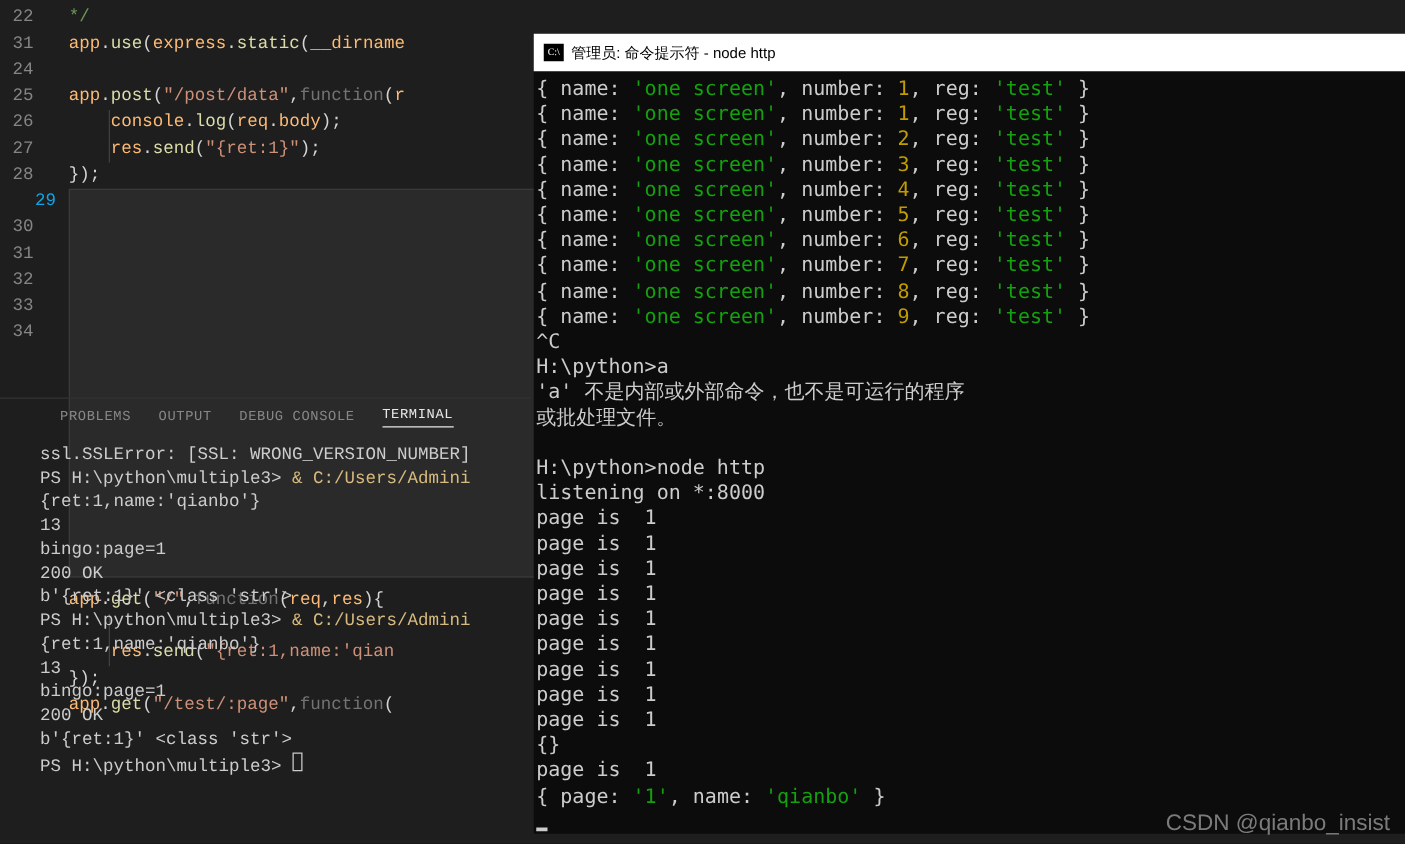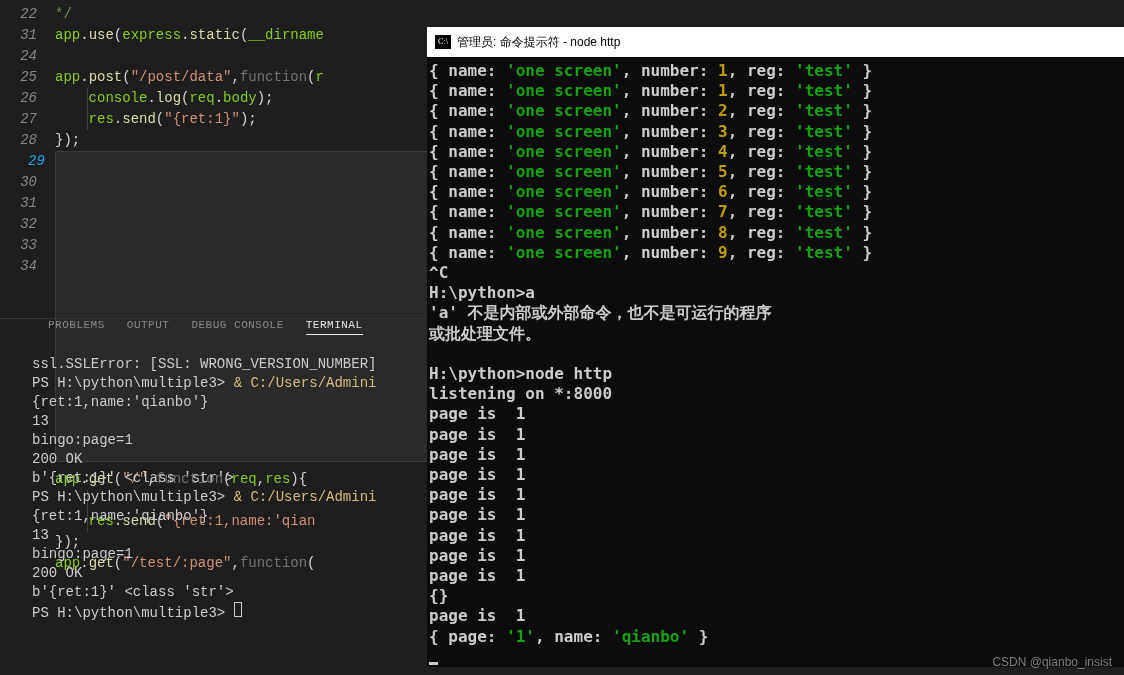--- a/index.html
+++ b/index.html
@@ -5,61 +5,61 @@
 * { margin: 0; padding: 0; box-sizing: border-box; }
 body {
   width: 1124px; height: 675px;
   background: #1e1e1e;
   font-family: Consolas, 'Courier New', monospace;
   font-size: 14px;
   overflow: hidden;
   position: relative;
 }
 .editor-area { position: absolute; top: 0; left: 0; width: 720px; height: 315px; display: flex; }
-.gutter { width: 55px; text-align: right; padding-right: 18px; color: #858585; line-height: 21px; padding-top: 4px; font-style: italic; }
+.gutter { width: 55px; text-align: center; padding-right: 18px; color: #858585; line-height: 21px; padding-top: 4px; }
 .gutter div { height: 21px; }
 .code { flex: 1; line-height: 21px; padding-top: 4px; color: #d4d4d4; white-space: pre; }
 .code-line { height: 21px; position: relative; }
 .indent-guide { border-left: 1px solid #404040; position: absolute; top:0; bottom:0; } .ig2 { left: 32px; }
 .c-comment { color: #6a9955; }
-.c-var { color: #84cc16; }
+.c-var { color: #fdba74; }
 .c-func { color: #dcdcaa; }
 .c-punc { color: #d4d4d4; }
 .c-str { color: #ce9178; }
 .c-kw { color: #737373; }
 .panel-tabs {
   position: absolute; top: 318px; left: 0; width: 425px; height: 30px;
-  display: flex; gap: 22px; padding-left: 48px; align-items: flex-start;
+  display: flex; gap: 22px; padding-left: 48px; align-items: center;
   border-top: 1px solid #333; color: #888; font-size: 11px; letter-spacing: 0.5px;
 }
 .panel-tab { cursor: pointer; }
 .panel-tab.active { color: #e7e7e7; border-bottom: 1px solid #e7e7e7; padding-bottom: 3px; }
 .terminal-output {
   position: absolute; top: 355px; left: 32px; width: 380px;
   color: #cccccc; line-height: 19px; font-size: 14px; white-space: pre;
 }
 .term-yellow { color: #d7ba7d; }
 .term-cursor { display:inline-block; width: 8px; height: 15px; border: 1px solid #ccc; }
 
 .cmd-window {
   position: absolute; top: 27px; left: 427px; width: 697px; height: 640px;
   background: #0c0c0c; color: #cccccc;
 }
 .cmd-titlebar {
   height: 30px; background: #ffffff; color: #000; display: flex; align-items: center;
   padding-left: 8px; gap: 6px; font-family: 'Microsoft YaHei', sans-serif; font-size: 12px;
 }
 .cmd-icon { width: 16px; height: 14px; background: #000; color: #fff; font-size: 8px; text-align: center; line-height: 14px; font-family: Consolas; }
-.cmd-body { padding: 4px 2px; font-size: 16px; line-height: 20.2px; white-space: pre; font-family: '新宋体', SimSun, Consolas, monospace; font-weight: bold; }
+.cmd-body { padding: 4px 2px; font-size: 16px; line-height: 20.2px; white-space: pre; font-family: '新宋体', SimSun, Consolas, monospace; }
 .cmd-green { color: #13a10e; }
 .cmd-yellow { color: #c19c00; }
 .cmd-cursor { display:inline-block; width:9px; height:3px; background:#ccc; vertical-align: bottom; margin-bottom:2px;}
 .watermark {
   position: absolute; bottom: 6px; right: 12px; color: #aaa;
-  font-family: sans-serif; font-size: 12px; opacity: 0.7;
+  font-family: sans-serif; font-size: 18px; opacity: 0.7;
 }
 .current-line { background: #2a2a2a; display:inline-block; width: 100%; height:100%; border: 1px solid #3a3a3a;}
 </style>
 </head>
 <body>
 
 <div class="editor-area">
   <div class="gutter" id="gutter">
       <div>22</div>
       <div>31</div>

